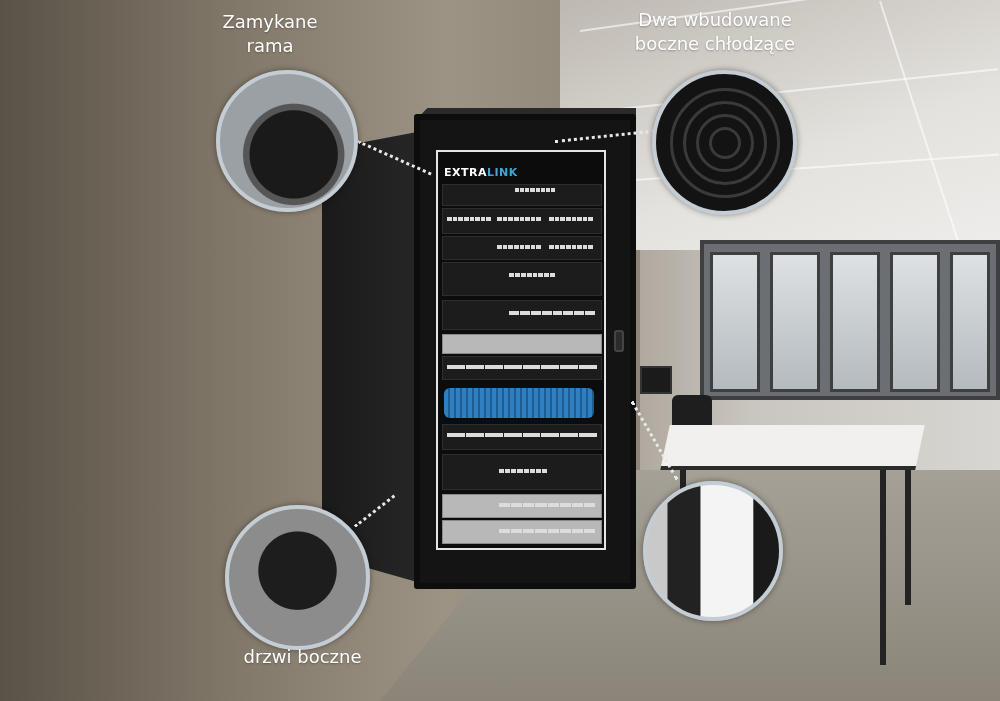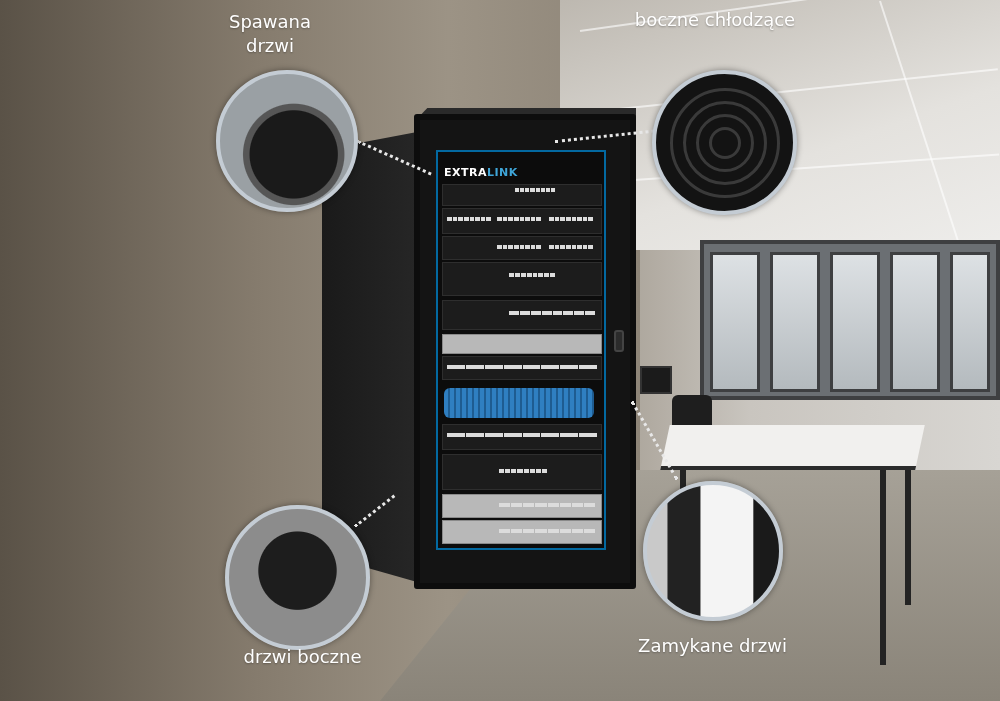--- a/index.html
+++ b/index.html
@@ -17,21 +17,21 @@
     .desk { position: absolute; left: 665px; top: 425px; width: 255px; height: 45px; background: #f1f0ee; transform: skewX(-12deg); border-bottom: 4px solid #2b2b2b; }
     .desk-leg { position: absolute; width: 6px; background: #232323; }
     .monitor { position: absolute; left: 640px; top: 366px; width: 32px; height: 28px; background: #1b1b1b; border: 2px solid #333; }
     .chair { position: absolute; left: 672px; top: 395px; width: 40px; height: 60px; background: #1e1e1e; border-radius: 6px 6px 3px 3px; }
 
     
     .cabinet { position: absolute; left: 322px; top: 114px; width: 314px; height: 475px; }
     .cab-side { position: absolute; left: 0; top: 18px; width: 95px; height: 450px; background: linear-gradient(90deg, #1a1a1a, #262626); clip-path: polygon(0 4%, 100% 0, 100% 100%, 0 94%); }
     .cab-front { position: absolute; left: 92px; top: 0; width: 222px; height: 475px; background: #141414; border: 6px solid #0d0d0d; border-radius: 3px; }
     .cab-top { position: absolute; left: 92px; top: -6px; width: 222px; height: 14px; background: #2a2a2a; clip-path: polygon(0 100%, 6% 0, 100% 0, 100% 100%); }
-    .glass { position: absolute; left: 16px; top: 30px; width: 170px; height: 400px; background: #0c0c0c; border: 2px solid #0369a1; }
+    .glass { position: absolute; left: 16px; top: 30px; width: 170px; height: 400px; background: #0c0c0c; border: 2px solid #e5e5e5; }
     .logo { position: absolute; left: 6px; top: 14px; font-size: 11px; font-weight: bold; letter-spacing: 0.5px; }
     .logo .a { color: #ffffff; }
     .logo .b { color: #3fa6d9; }
     .unit { position: absolute; left: 4px; width: 160px; background: #1c1c1c; border: 1px solid #2e2e2e; }
     .unit.light { background: #b8b8b8; border-color: #8a8a8a; }
     .ports { position: absolute; display: grid; grid-template-columns: repeat(8, 1fr); gap: 1px; background: transparent; }
     .ports span { background: #dcdcdc; height: 4px; }
     .cables { position: absolute; left: 6px; width: 150px; height: 30px; background: repeating-linear-gradient(90deg, #2f7fc1 0 4px, #1e5c91 4px 6px); border-radius: 6px; }
     .lock { position: absolute; right: 6px; top: 210px; width: 10px; height: 22px; background: #2b2b2b; border: 2px solid #444; border-radius: 3px; }
 
@@ -246,25 +246,25 @@
   <div class="callout c2">
     <div class="fan" style="width:110px;height:110px;"></div>
     <div class="fan" style="width:84px;height:84px;"></div>
     <div class="fan" style="width:58px;height:58px;"></div>
     <div class="fan" style="width:32px;height:32px;"></div>
   </div>
   <div class="callout c3"></div>
   <div class="callout c4"></div>
 
   <div class="label" style="left:210px;top:10px;width:120px;">
-    <div>Spawana</div>
-      <div>drzwi</div>
+    <div>Zamykane</div>
+      <div>rama</div>
   </div>
   <div class="label" style="left:610px;top:8px;width:210px;">
+    <div>Dwa wbudowane</div>
       <div>boczne chłodzące</div>
   </div>
   <div class="label" style="left:215px;top:645px;width:175px;">
       <div>drzwi boczne</div>
   </div>
   <div class="label" style="left:600px;top:634px;width:225px;">
-    <div>Zamykane drzwi</div>
   </div>
 </div>
 
 </body></html>

